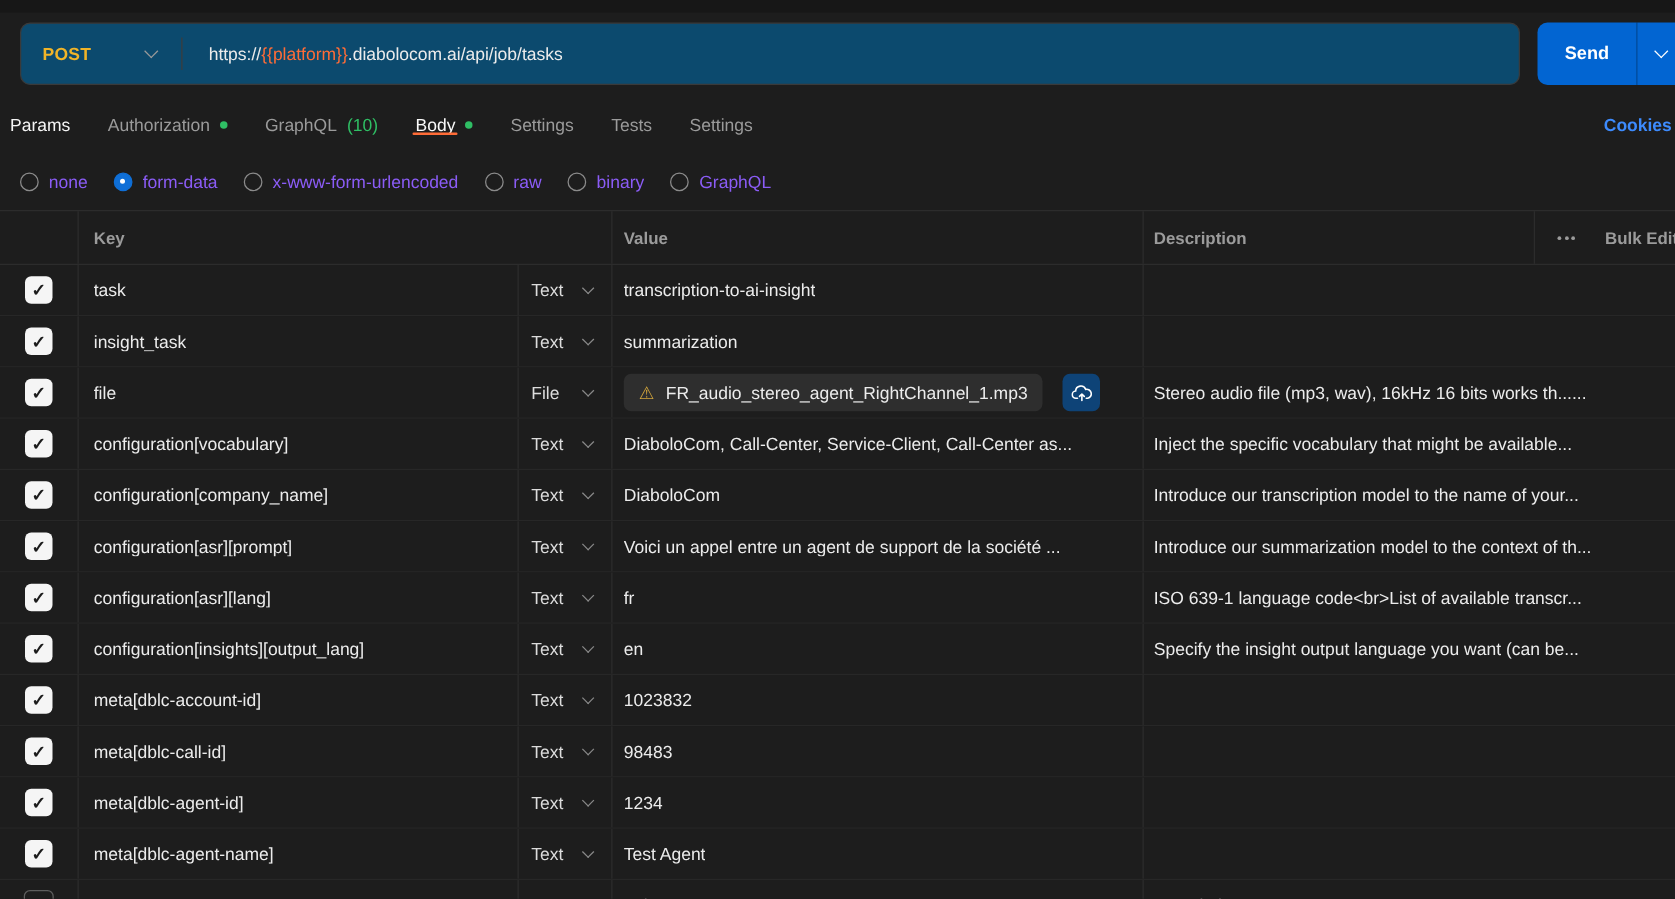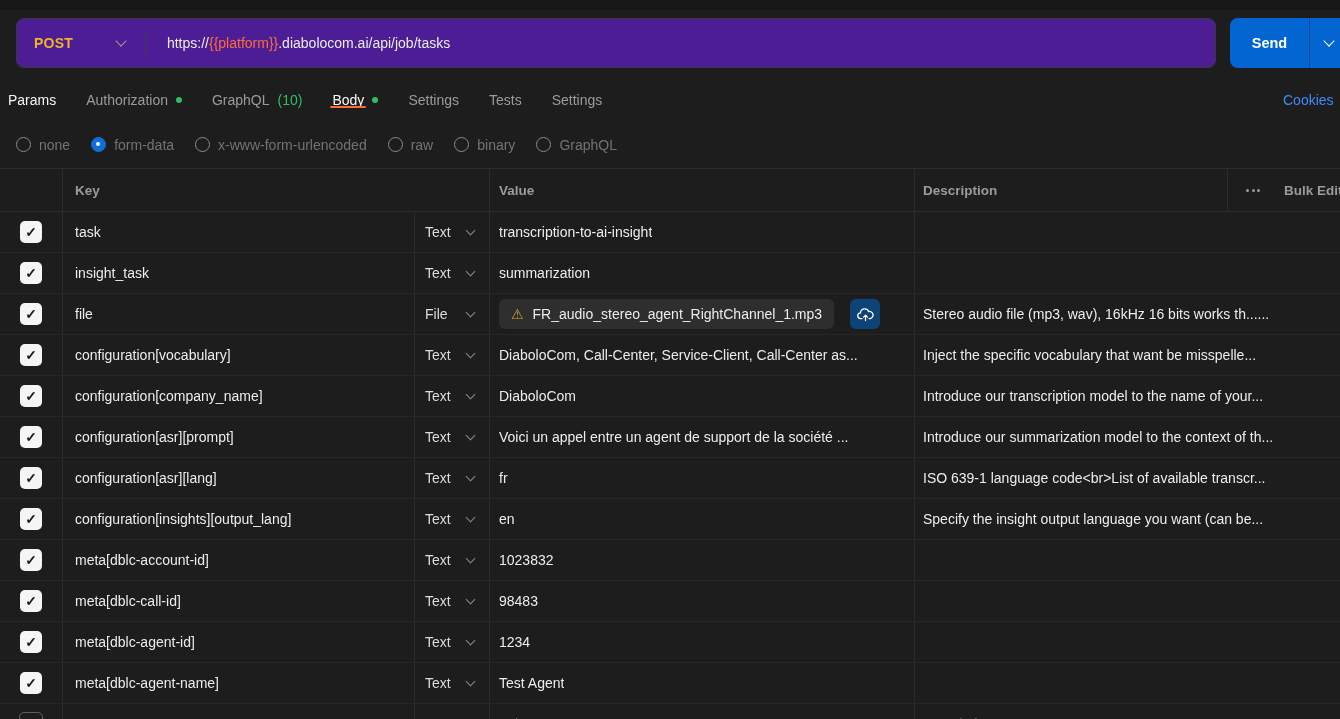--- a/index.html
+++ b/index.html
@@ -6,21 +6,21 @@
   body{
     width:1340px;height:719px;overflow:hidden;position:relative;
     background:#1d1d1d;color:#ececec;
     font-family:"Liberation Sans",sans-serif;font-size:14px;
     -webkit-font-smoothing:antialiased;
   }
   .window-top{position:absolute;top:0;left:0;width:100%;height:10px;background:#171717}
 
   
   .url-box{position:absolute;left:16px;top:18px;width:1200px;height:50px;box-sizing:border-box;
-    background:#4c1d95;border:1px solid #3a3a3a;border-radius:8px;display:flex;align-items:center}
+    background:#0c4a6e;border:1px solid #3a3a3a;border-radius:8px;display:flex;align-items:center}
   .method{display:flex;align-items:center;gap:44px;padding:0 20px 0 17px;cursor:pointer}
   .method-label{color:#f0b428;font-weight:700;letter-spacing:.2px}
   .chev{width:7px;height:7px;border-right:1.6px solid #9a9a9a;border-bottom:1.6px solid #9a9a9a;
     transform:rotate(45deg);display:inline-block;margin-top:-4px}
   .vdiv{width:1px;height:26px;background:#3d3d3d;margin-right:21px}
   .url{white-space:nowrap;overflow:hidden}
   .url .var{color:#ff6c37}
 
   .send{position:absolute;left:1230px;top:18px;width:118px;height:50px;background:#0265d2;
     border-radius:8px;display:flex;color:#fff;font-weight:700;cursor:pointer}
@@ -34,25 +34,25 @@
   .tabs-list{display:flex;align-items:center;height:100%;padding-left:8px;gap:30px}
   .tab{display:flex;align-items:center;gap:8px;color:#9b9b9b;cursor:pointer;position:relative}
   .tab:first-child{color:#f5f5f5}
   .tab.active{color:#fafafa}
   .tab-label{position:relative;display:inline-flex;align-items:center;height:100%}
   .tab.active .tab-label::after{content:'';position:absolute;left:-2px;right:-2px;bottom:0;height:2px;
     background:#ff6c37;border-radius:1px}
   .tab-dot{width:6px;height:6px;border-radius:50%;background:#2fbe64;flex:0 0 auto}
   .tab-count{color:#2fbe64}
   .cookies{position:absolute;top:0;left:1283px;height:100%;display:flex;align-items:center;
-    color:#3d8bfd;font-weight:400;cursor:pointer;white-space:nowrap}
+    color:#3d8bfd;font-weight:700;cursor:pointer;white-space:nowrap}
 
   
   .modes{position:absolute;top:129px;left:16px;height:31px;display:flex;align-items:center;gap:21px}
-  .mode{display:flex;align-items:center;gap:8px;cursor:pointer;color:#737373}
+  .mode{display:flex;align-items:flex-end;gap:8px;cursor:pointer;color:#8b5cf6}
   .radio{width:15px;height:15px;border-radius:50%;border:1.5px solid #8b8b8b;box-sizing:border-box;
     position:relative;flex:0 0 auto}
   .radio.sel{background:#0f6fd7;border-color:#0f6fd7}
   .radio.sel::after{content:'';position:absolute;left:4px;top:4px;width:4px;height:4px;
     background:#fff;border-radius:50%}
 
   
   .table{position:absolute;top:168px;left:0;width:100%;border-top:1px solid #2c2c2c}
   .thead{display:grid;grid-template-columns:63px 427px 425px 313px 1fr;height:43px;box-sizing:border-box;
     border-bottom:1px solid #2c2c2c;color:#9b9b9b;font-weight:600;font-size:13.5px}
@@ -274,21 +274,21 @@
         </div>
     <div class="c-type">
       <span class="type-label">Text</span>
       <span class="chev"></span>
     </div>
     <div class="c-value">
       <span class="val-text">DiaboloCom, Call-Center, Service-Client, Call-Center as...</span>
 
     </div>
     <div class="c-desc">
-          <span class="desc-text">Inject the specific vocabulary that want be misspelle...</span>
+          <span class="desc-text">Inject the specific vocabulary that might be available...</span>
         </div>
   </div>
       <div class="row">
     <div class="c-check">
       <span class="checkbox">
             <span class="tick">✓</span>
           </span>
     </div>
     <div class="c-key">
           <span class="key-text">configuration[company_name]</span>

